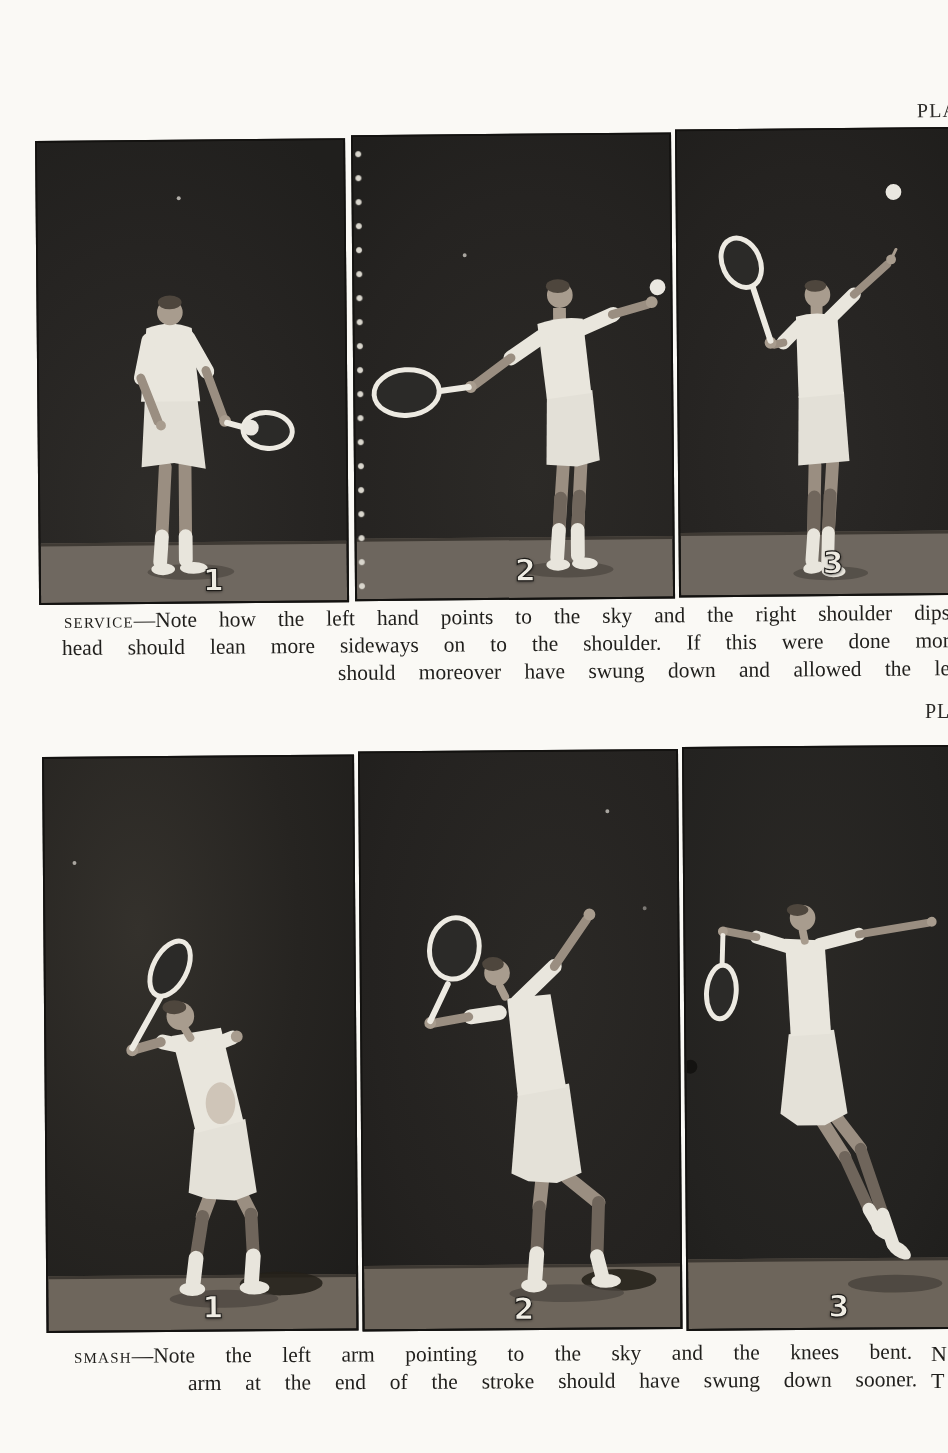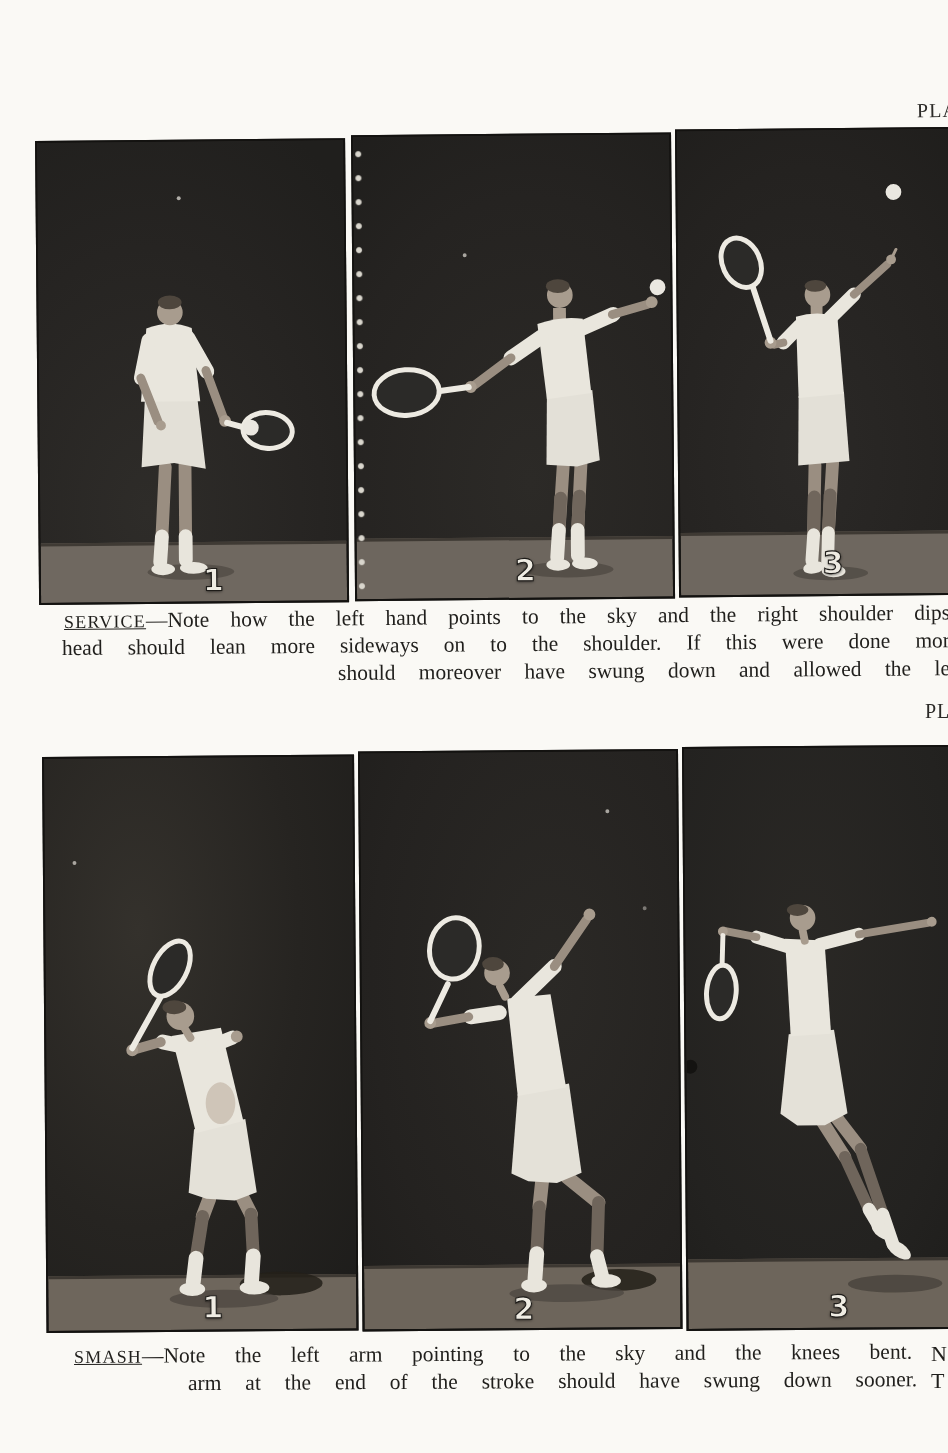--- a/index.html
+++ b/index.html
@@ -37,21 +37,21 @@
   #num-m2{left:149px;top:542px;}
   #num-m3{left:140px;top:544px;}
 
   .sprocket{position:absolute;left:1px;top:6px;width:9px;height:452px;
             background-image:radial-gradient(circle at 4px 11px,#d9d6cd 2.4px,rgba(0,0,0,0) 3.6px);
             background-size:9px 24px;background-repeat:repeat-y;pointer-events:none;}
 
   .cap-line{position:absolute;margin:0;font-size:21.5px;color:#201f1c;white-space:nowrap;
             font-family:"Liberation Serif", serif;word-spacing:2px;
             text-align:justify;text-align-last:justify;transform-origin:0 50%;}
-  .cap-line .term{font-size:18px;letter-spacing:1.2px;text-decoration:underline;}
+  .cap-line .term{font-size:15px;letter-spacing:1.2px;}
   #svc-l1{left:64px;top:609px;width:886px;transform:rotate(-0.55deg);}
   #svc-l2{left:62px;top:636px;width:888px;transform:rotate(-0.5deg);}
   #svc-l3{left:338px;top:661px;width:612px;transform:rotate(-0.45deg);}
   #sms-l1{left:74px;top:1344px;width:838px;transform:rotate(-0.3deg);}
   #sms-l2{left:188px;top:1371px;width:729px;transform:rotate(-0.3deg);}
   .margin-letter{position:absolute;font-size:22px;color:#201f1c;font-family:"Liberation Serif", serif;}
   #facing-n{left:931px;top:1341px;}
   #facing-t{left:931px;top:1368px;}
 </style>
 </head>

